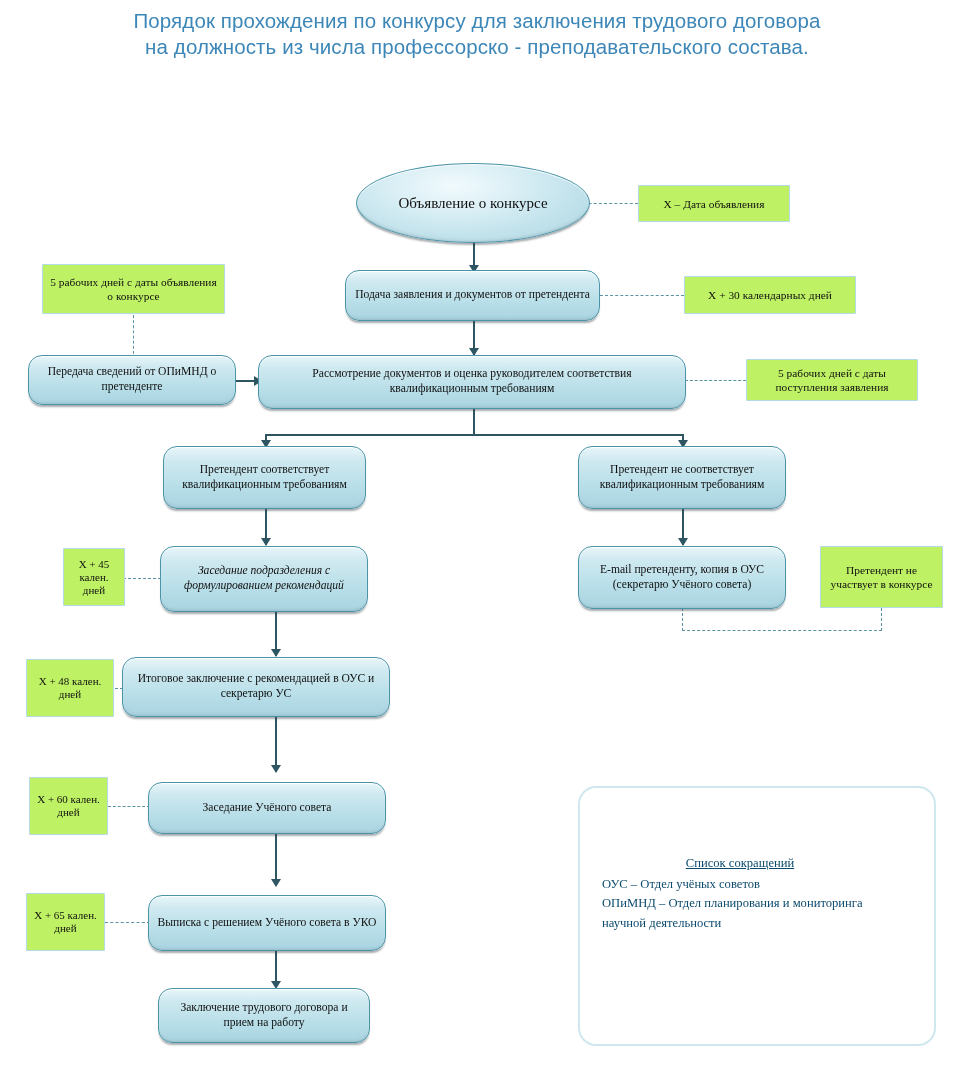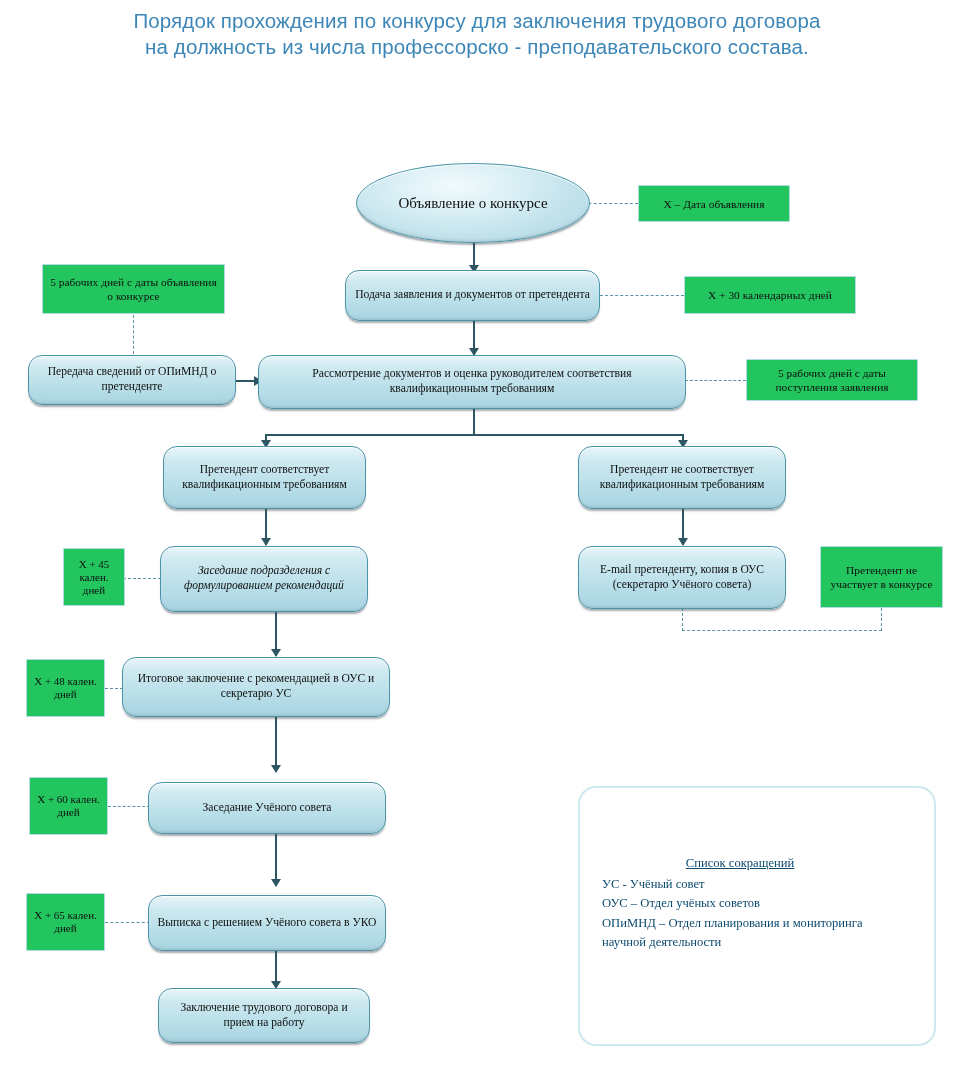--- a/index.html
+++ b/index.html
@@ -56,21 +56,21 @@
     font-size: 15px;
     line-height: 18px;
     background: radial-gradient(ellipse at 42% 28%, #f1fafd 0%, #dcf0f6 30%, #c3e3ec 62%, #aed6e2 100%);
   }
   .node .nlabel { display: block; width: 100%; }
 
   
   .note {
     position: absolute;
     box-sizing: border-box;
-    background: #22c55e;
+    background: #bef264;
     border: 1.6px solid #b3dbe6;
     border-radius: 1px;
     display: flex;
     align-items: center;
     justify-content: center;
     text-align: center;
     font-size: 11.4px;
     line-height: 14px;
     color: #111111;
     padding: 2px 5px;
@@ -265,33 +265,32 @@
 </div>
 
 <div class="note small" style="left:34px; top:548px; width:62px; height:58px;margin-left:29px;">
   <span>X + 45 кален. дней</span>
 </div>
 
 <div class="note" style="left:820px; top:546px; width:123px; height:62px;">
   <span>Претендент не участвует в конкурсе</span>
 </div>
 
-<div class="note small" style="left:26px; top:659px; width:79px; height:58px;">
+<div class="note small" style="left:26px; top:659px; width:88px; height:58px;">
   <span>X + 48 кален. дней</span>
 </div>
 
 <div class="note small" style="left:29px; top:777px; width:79px; height:58px;">
   <span>X + 60 кален. дней</span>
 </div>
 
 <div class="note small" style="left:26px; top:893px; width:79px; height:58px;">
   <span>X + 65 кален. дней</span>
 </div>
 
 <div id="legend" style="left:578px; top:786px; width:358px; height:260px;">
   <div id="legend-inner">
     <div id="legend-title">Список сокращений</div>
-    <div class="lrow">УС - Учёный совет</div>
     <div class="lrow">ОУС – Отдел учёных советов</div>
     <div class="lrow">ОПиМНД – Отдел планирования и мониторинга</div>
     <div class="lrow">научной деятельности</div>
   </div>
 </div>
 
 </body></html>

